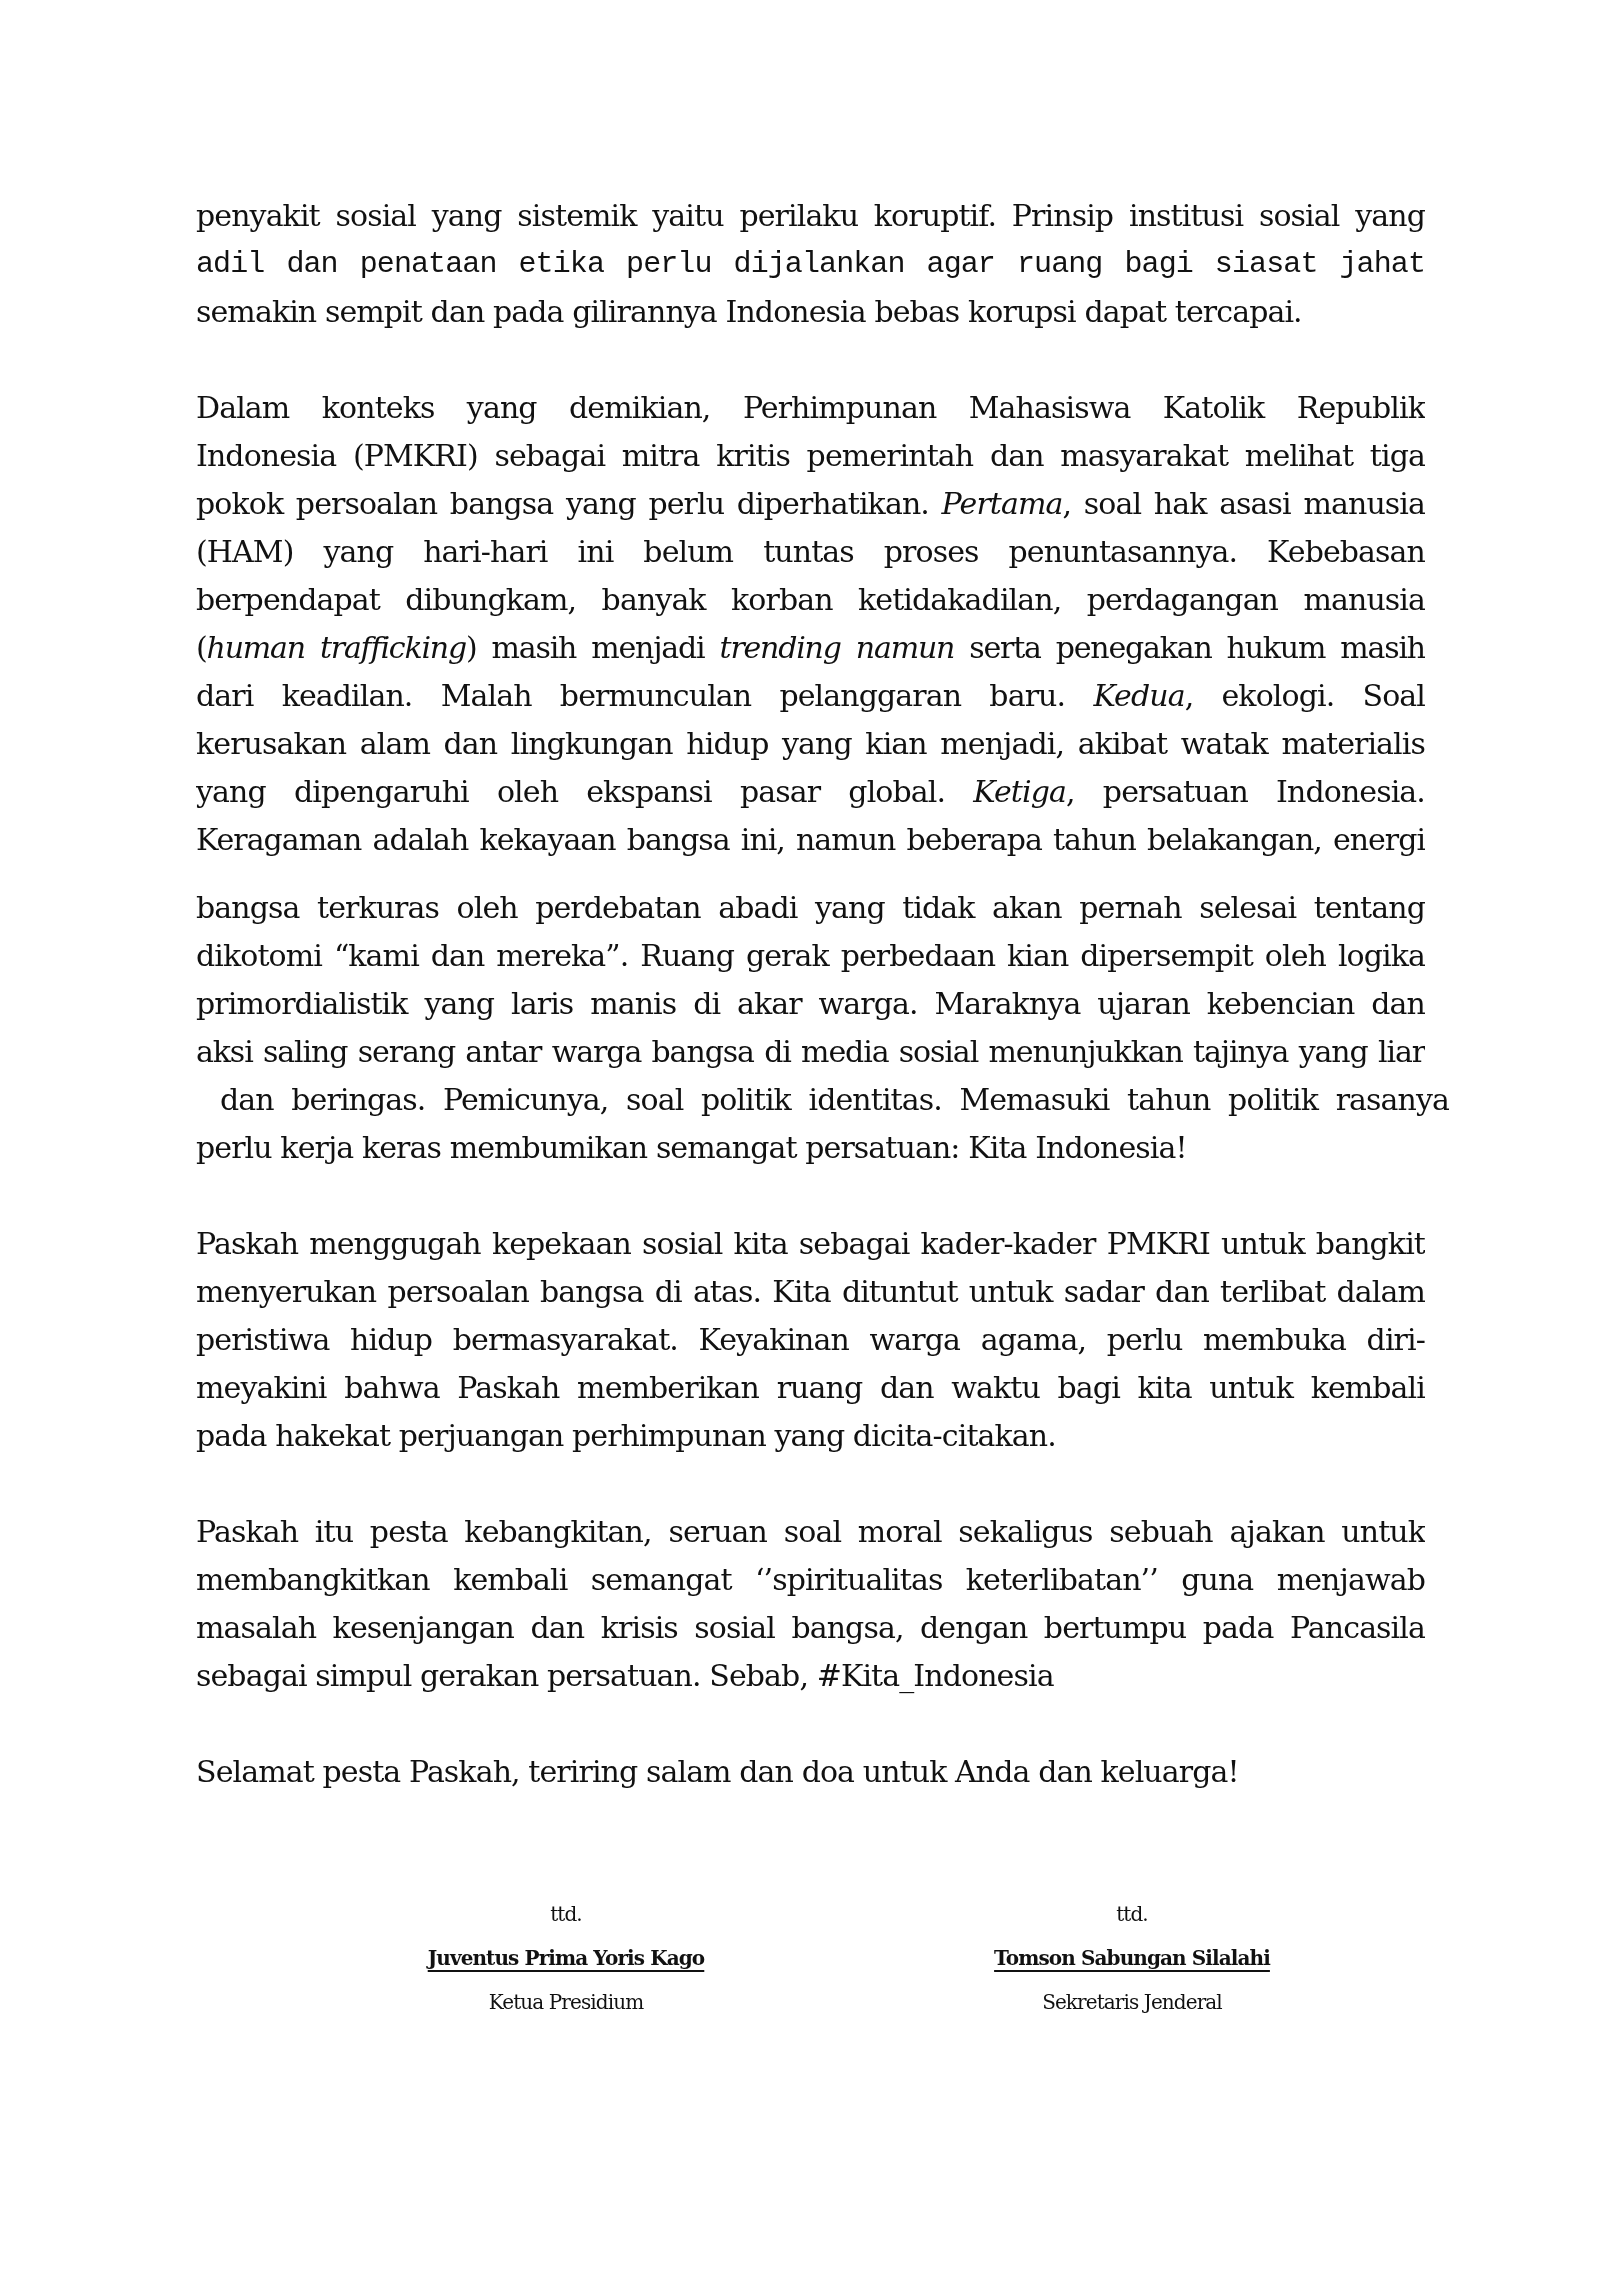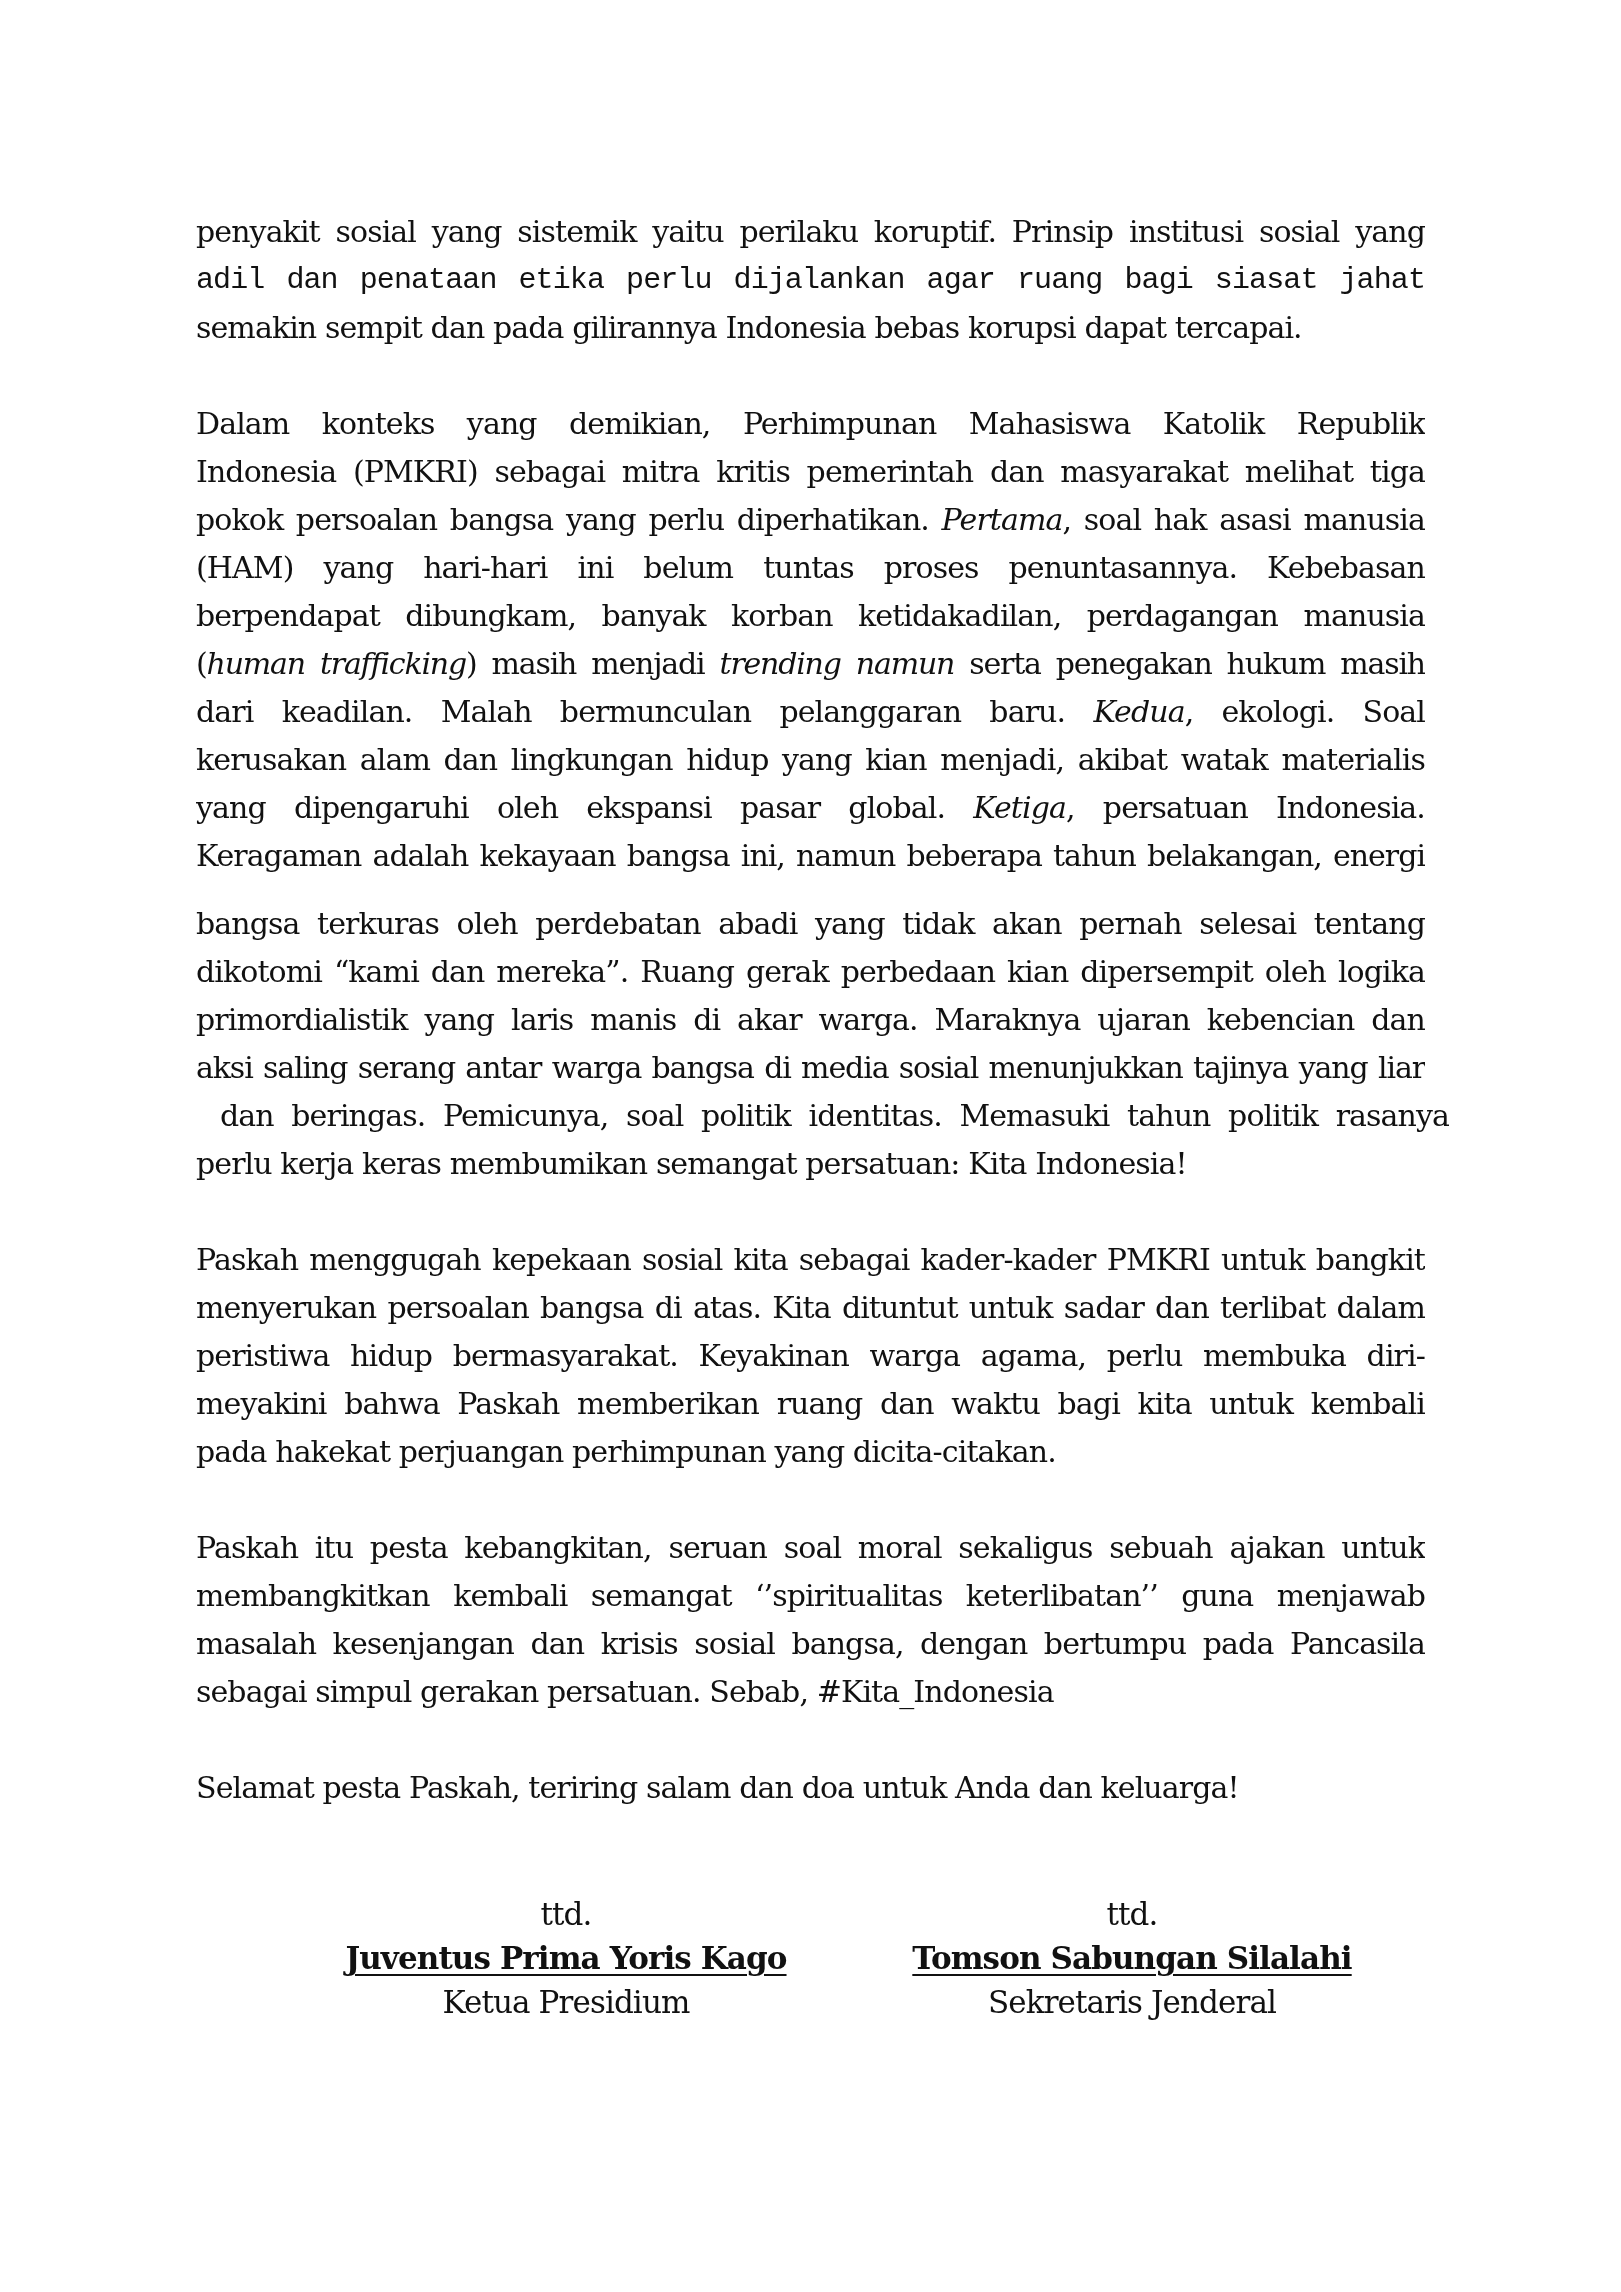--- a/index.html
+++ b/index.html
@@ -1,18 +1,18 @@
 <!DOCTYPE html>
 <html><head>
 <meta charset="utf-8">
 <style>
   html, body { margin: 0; padding: 0; background: #ffffff; }
   body { width: 1621px; height: 2293px; position: relative; overflow: hidden; }
   .page {
-    position: absolute; left: 196px; top: 208px; width: 1229px;
+    position: absolute; left: 196px; top: 192px; width: 1229px;
     font-family: "DejaVu Serif", "Liberation Serif", serif;
     color: #111111;
   }
   .para { margin: 0 0 48px 0; }
   .line {
     display: block;
     height: 48px;
     line-height: 48px;
     font-size: 30px;
     letter-spacing: -0.9px;
@@ -24,21 +24,21 @@
   }
   .line.last { text-align-last: left; }
   .it { font-style: italic; }
   .signatures {
     position: absolute; top: 1892px; left: 0; width: 1621px;
     font-family: "DejaVu Serif", "Liberation Serif", serif;
     color: #111111;
   }
   .sig {
     position: absolute; width: 490px; text-align: center;
-    font-size: 31px; letter-spacing: -0.9px;
+    font-size: 20px; letter-spacing: -0.9px;
   }
   .sig.left { left: 321px; }
   .sig.right { left: 887px; }
   .sig div { height: 44px; line-height: 44px; }
   .sig .name { font-weight: bold; text-decoration: underline; text-underline-offset: 4.9px; text-decoration-thickness: 2px; }
 </style>
 </head>
 <body>
 
 <div class="page" id="letter-body">

